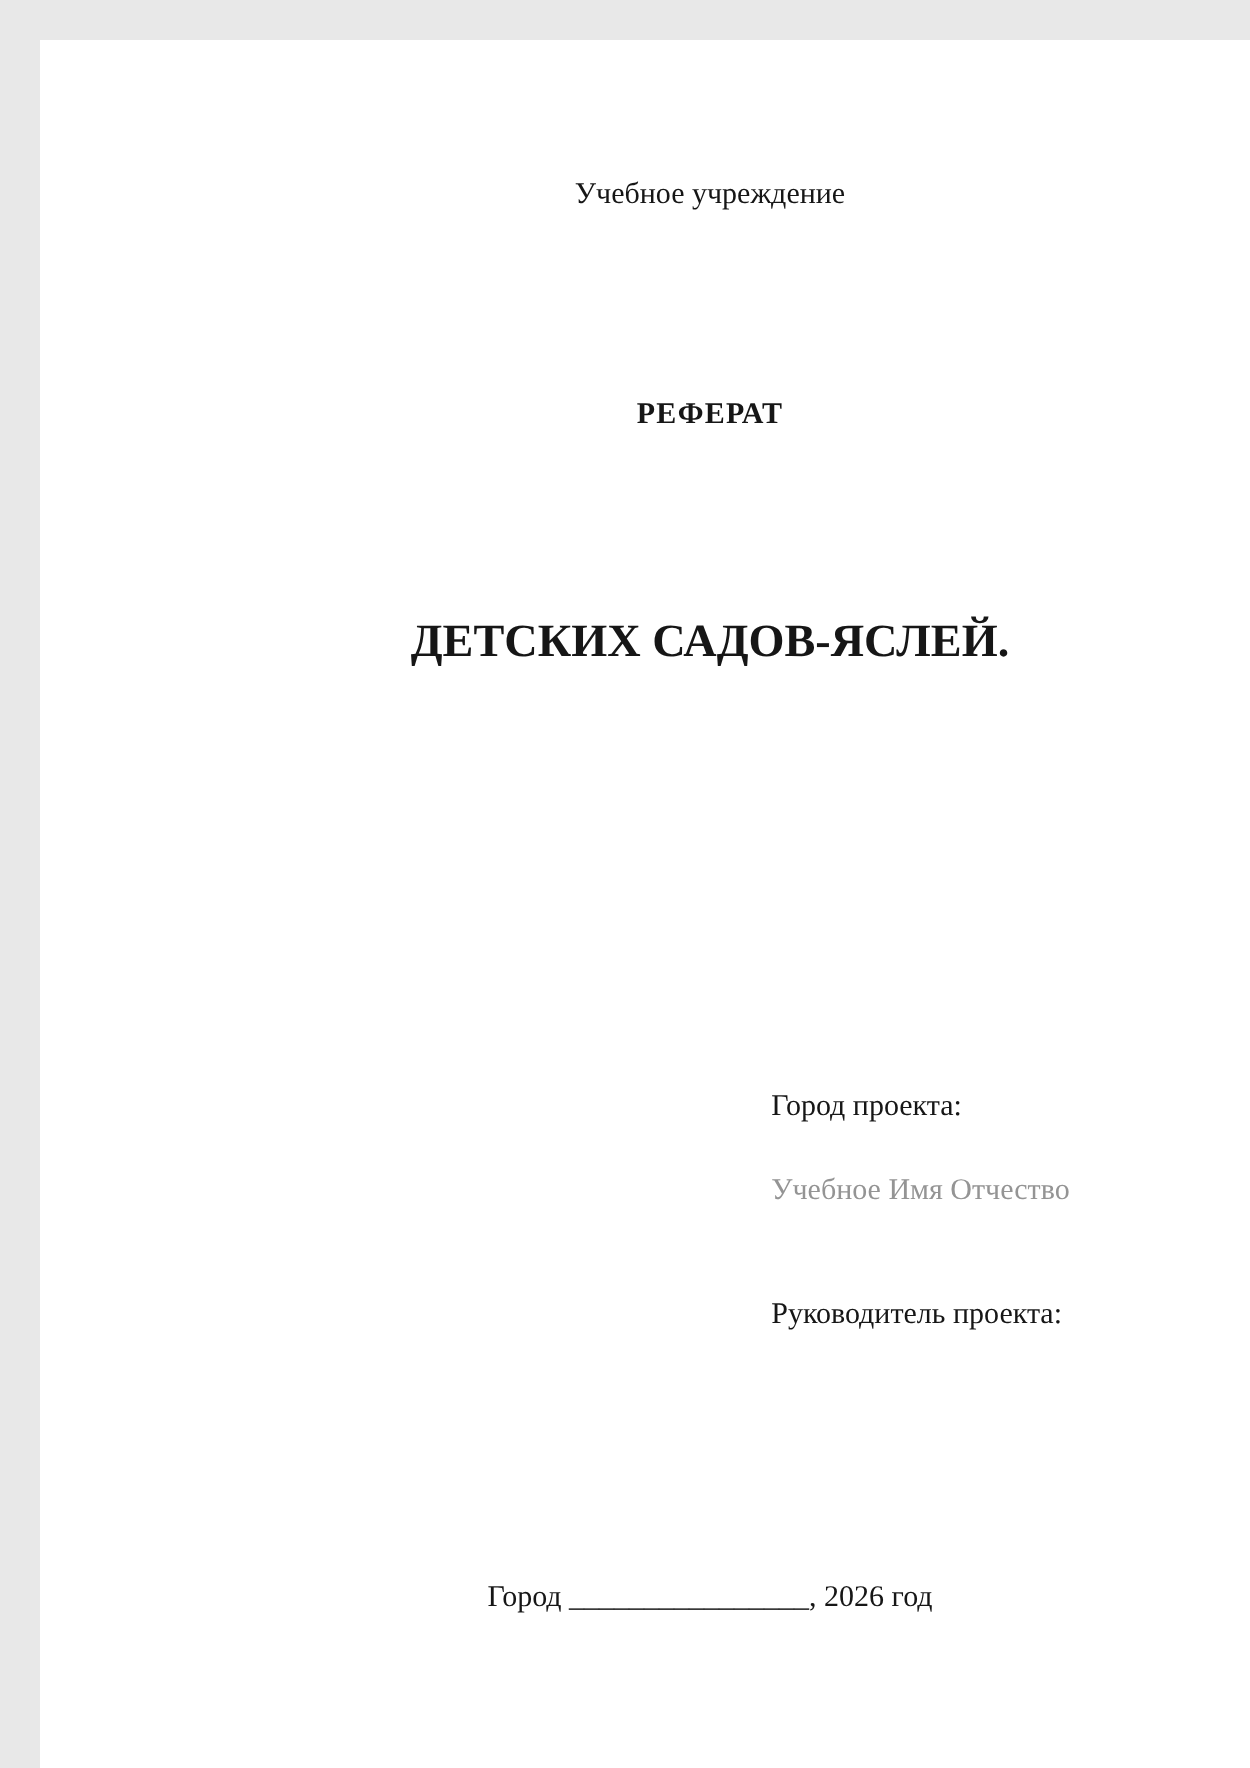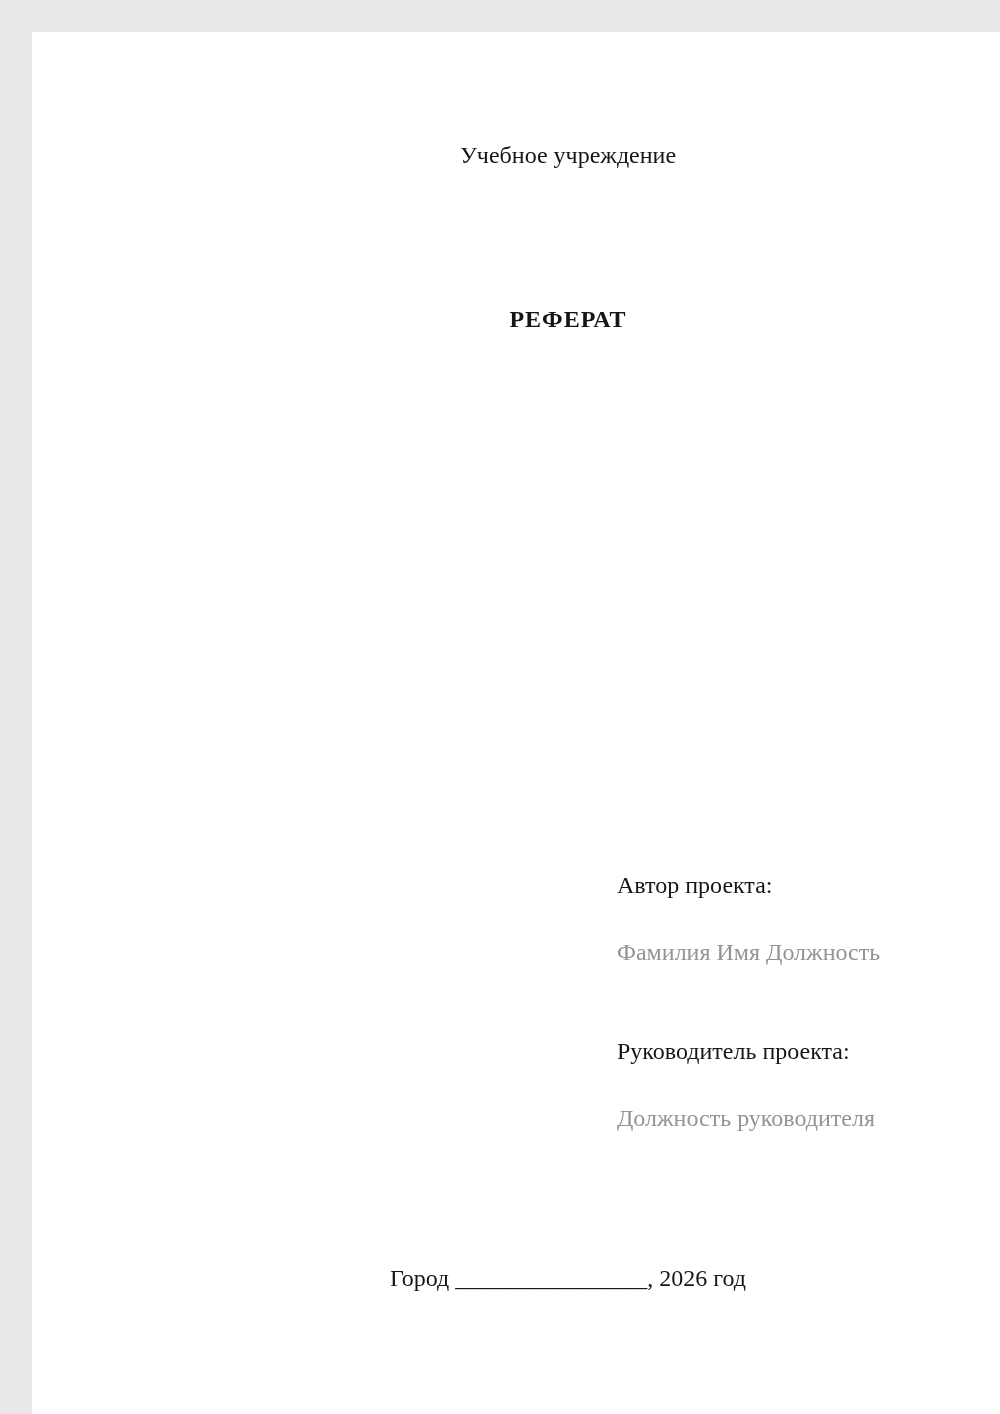--- a/index.html
+++ b/index.html
@@ -28,21 +28,21 @@
     left: 143px;
     width: 786px;
     text-align: center;
   }
   .org-line {
     top: 92px;
     font-size: 24px;
     line-height: 30px;
   }
   .doc-type {
-    top: 256px;
+    top: 268px;
     font-size: 24px;
     line-height: 30px;
     font-weight: bold;
     letter-spacing: 1px;
   }
   .report-title {
     top: 431px;
     font-size: 37px;
     line-height: 38px;
     font-weight: bold;
@@ -69,28 +69,28 @@
 </head>
 <body>
 
 <div class="page">
 
   <div class="centered-band org-line">Учебное учреждение</div>
 
   <div class="centered-band doc-type">РЕФЕРАТ</div>
 
   <div class="centered-band report-title">
+    <div>ДЕТСКИХ САДОВ-ЯСЛЕЙ.</div>
   </div>
 
   <div class="credits">
     <div class="group">
-      <div>Автор проекта:</div>
-      <div class="muted">Фамилия Имя Должность</div>
+      <div>Город проекта:</div>
+      <div class="muted">Учебное Имя Отчество</div>
     </div>
     <div class="group">
       <div>Руководитель проекта:</div>
-      <div class="muted">Должность руководителя</div>
     </div>
   </div>
 
   <div class="centered-band city-year">Город ________________, 2026 год</div>
 
 </div>
 
 </body></html>

